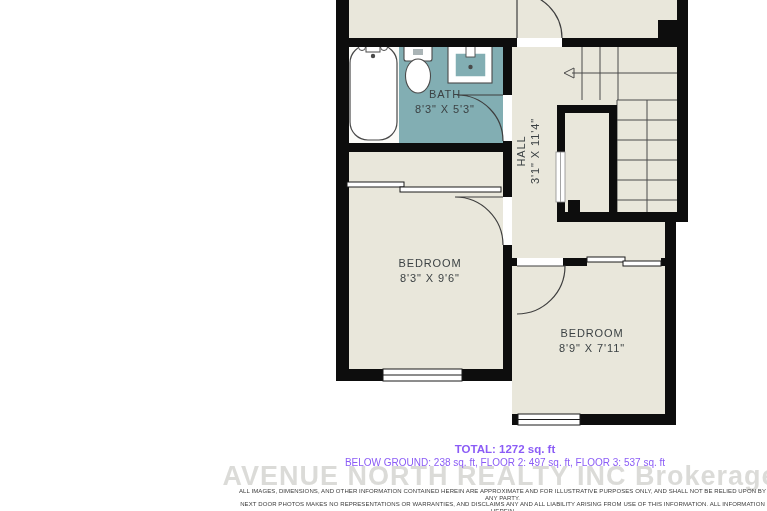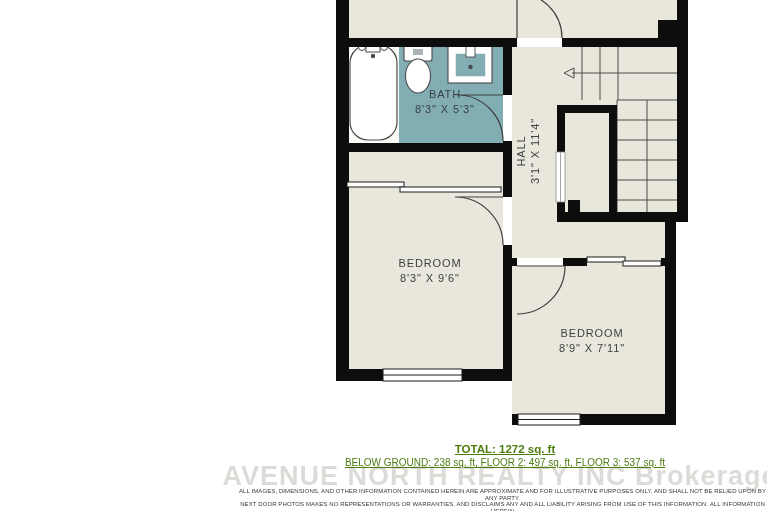--- a/index.html
+++ b/index.html
@@ -7,21 +7,21 @@
          font-family:"Liberation Sans",sans-serif;}
   #plan-svg{position:absolute;left:0;top:0;}
   .room-label{position:absolute;text-align:center;color:#3c4244;
               font-size:11px;letter-spacing:0.9px;line-height:15px;white-space:nowrap;}
   .room-label .dims{font-size:11px;}
   #hall-label{transform:rotate(-90deg);line-height:14px;}
   #watermark{position:absolute;left:200px;top:461px;width:600px;text-align:center;
              font-size:27px;font-weight:bold;color:#b9b9b3;opacity:0.5;letter-spacing:1px;
              white-space:nowrap;z-index:0;}
   #summary{position:absolute;left:243px;top:443px;width:524px;text-align:center;
-           color:#4d7c0f;z-index:1;text-decoration:underline;}
+           color:#8b5cf6;z-index:1;}
   #summary .total{font-size:11.5px;font-weight:bold;line-height:13px;}
   #summary .floors,#summary .excluded{font-size:10px;line-height:13px;}
   #fineprint{position:absolute;left:238px;top:488px;width:529px;text-align:center;
              font-size:6px;line-height:6.5px;color:#3a3a3a;letter-spacing:0.1px;z-index:1;}
 </style>
 </head>
 <body>
 
 <div id="stage">
 

